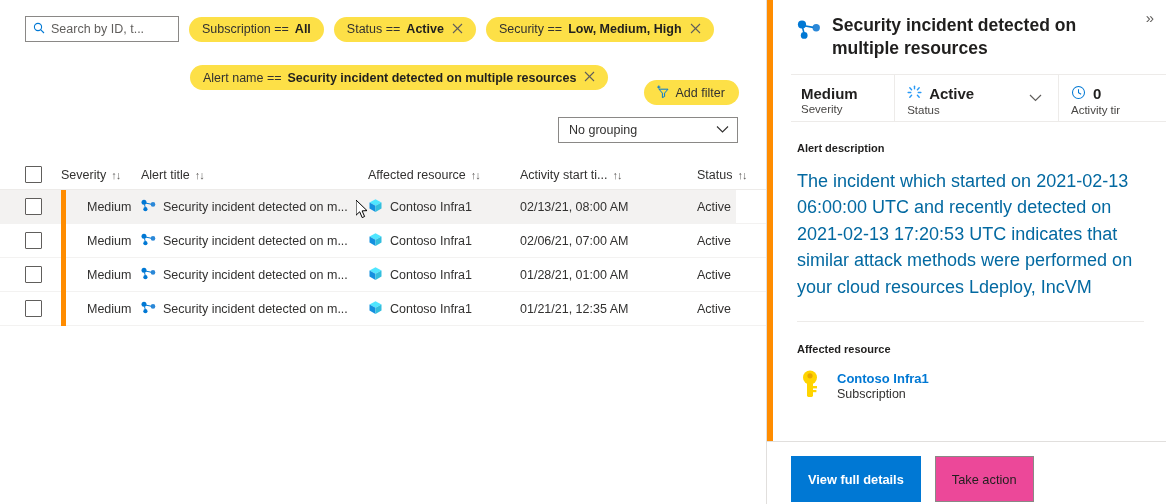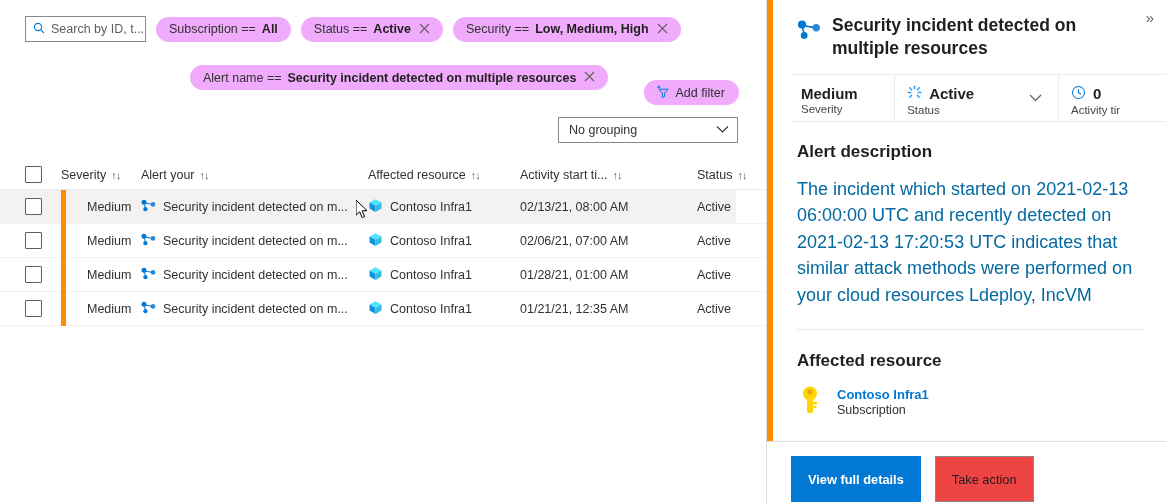--- a/index.html
+++ b/index.html
@@ -20,30 +20,30 @@
 
   
   .filter-bar { padding: 16px 0 0 0; }
   .filter-row {
     display: flex; align-items: center; gap: 10px;
     padding-left: 25px; margin-bottom: 8px;
   }
   .filter-row.row2 { padding-left: 190px; gap: 36px; }
 
   .search-box {
-    width: 121px; height: 26px;
+    width: 154px; height: 26px;
     border: 1px solid #8a8886; background: #fff;
     display: flex; align-items: center; gap: 6px;
     padding: 0 7px; font-size: 12.5px; color: #605e5c;
   }
   .search-box svg { flex: 0 0 auto; }
   .search-ph { color: #605e5c; font-size: 12.5px; white-space: nowrap; }
 
   .pill {
-    height: 25px; border-radius: 13px; background: #f0abfc;
+    height: 25px; border-radius: 13px; background: #fde047;
     display: inline-flex; align-items: center; gap: 6px;
     padding: 0 13px; font-size: 12.5px; color: #323130;
     white-space: nowrap; cursor: pointer;
   }
   .pill b { font-weight: 700; color: #201f1e; }
   .pill .xmark {
     color: #605e5c; font-size: 13px; line-height: 1;
     display: inline-block; margin-left: 2px;
   }
   .pill.addfilter { color: #0078d4; gap: 5px; padding: 0 14px 0 11px; margin-top: 30px; }
@@ -138,41 +138,41 @@
   .stat + .stat { border-left: 1px solid #edebe9; }
   .stat-val { display: flex; align-items: center; gap: 7px;
               font-size: 15px; font-weight: 600; color: #201f1e; white-space: nowrap; }
   .stat-lbl { font-size: 11.5px; color: #484644; margin-top: 1px; white-space: nowrap; }
   .stat.sev { width: 110px; padding-left: 10px; }
   .stat.status { width: 175px; }
   .stat.acttime { width: 115px; }
   .stat .dd { position: absolute; right: 16px; top: 17px; color: #605e5c; font-size: 11px; }
 
   .detail-body { padding: 20px 22px 0 30px; flex: 1; overflow: hidden; }
-  .sec-title { font-size: 17px; font-weight: 700; color: #201f1e; margin-bottom: 14px; }
+  .sec-title { font-size: 11px; font-weight: 700; color: #201f1e; margin-bottom: 14px; }
   .desc { font-size: 18px; line-height: 1.48; color: #0369a1; }
   .divider { height: 1px; background: #edebe9; margin: 20px 0 0 0; }
 
   .res-sec { margin-top: 21px; }
   .res-item { display: flex; align-items: center; gap: 14px; margin-top: 13px; }
   .res-text { display: flex; flex-direction: column; gap: 1px; }
   .res-name { font-size: 13px; color: #0078d4; font-weight: 600; cursor: pointer; }
   .res-type { font-size: 12.5px; color: #323130; }
 
   .detail-foot {
     border-top: 1px solid #e1dfdd; padding: 14px 0 0 24px;
     display: flex; gap: 14px; height: 63px;
   }
   .btn {
     height: 46px; font-size: 12.8px; font-family: inherit;
     display: inline-flex; align-items: center; justify-content: center;
     padding: 0 16px; cursor: pointer; border: 1px solid transparent;
   }
   .btn.primary { background: #0078d4; color: #fff; font-weight: 700; }
-  .btn.secondary { background: #ef4444; color: #201f1e; border-color: #8a8886; }
+  .btn.secondary { background: #ec4899; color: #201f1e; border-color: #8a8886; }
 </style>
 </head>
 <body>
 
 <div class="app">
 
   <div class="list-pane">
 
     <div class="filter-bar">
 
@@ -254,21 +254,21 @@
     <div class="table">
       <div class="thead">
         <div class="th col-chk">
           <span class="chkbox"></span>
         </div>
         <div class="th col-sev">
           <span>Severity</span>
           <span class="sort">↑↓</span>
         </div>
         <div class="th col-title">
-          <span>Alert your</span>
+          <span>Alert title</span>
           <span class="sort">↑↓</span>
         </div>
         <div class="th col-res">
           <span>Affected resource</span>
           <span class="sort">↑↓</span>
         </div>
         <div class="th col-time">
           <span>Activity start ti...</span>
           <span class="sort">↑↓</span>
         </div>

